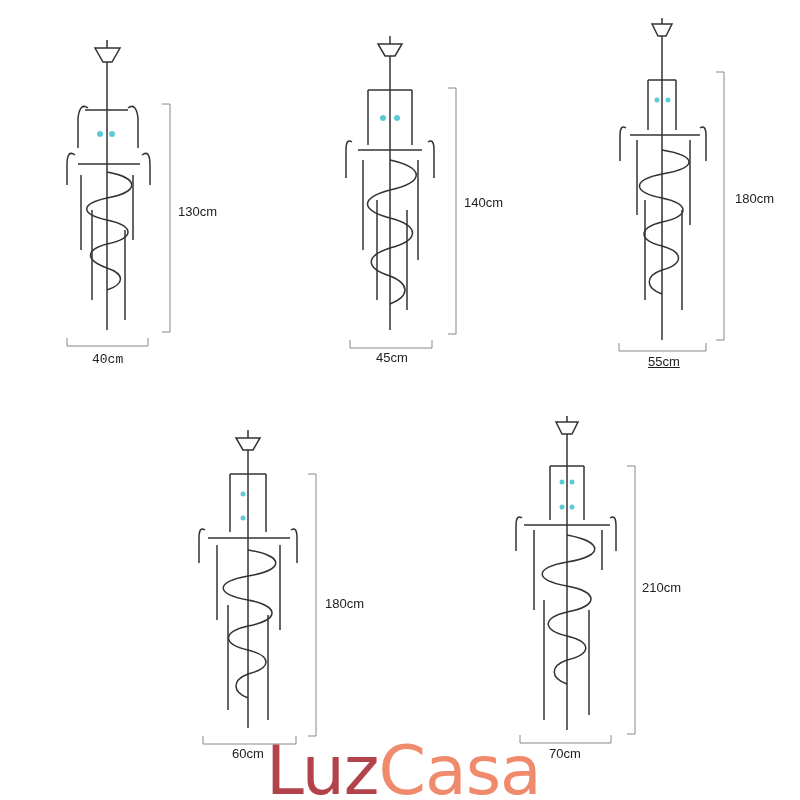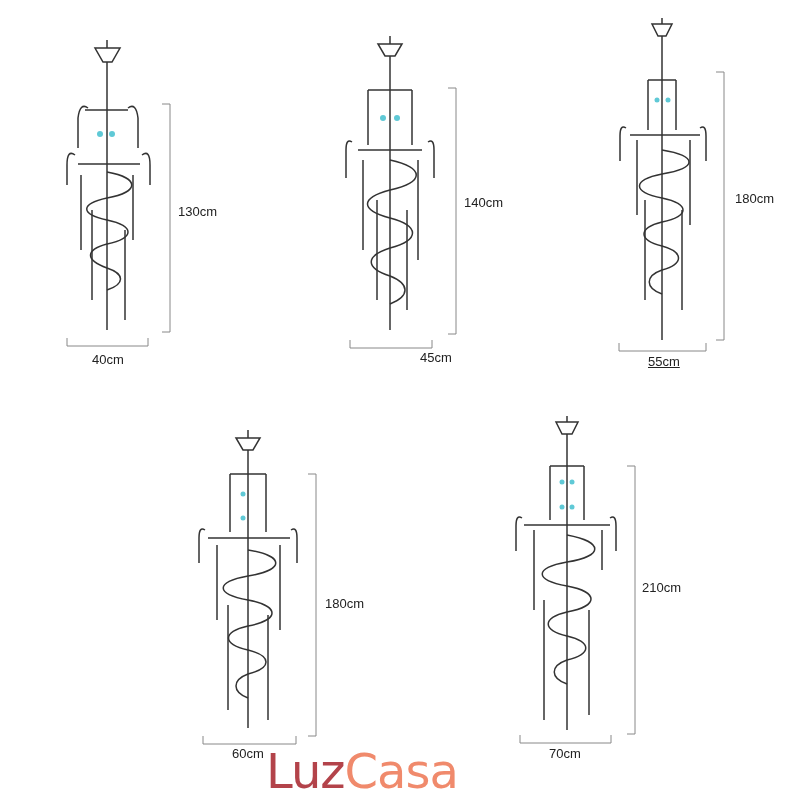--- a/index.html
+++ b/index.html
@@ -1,21 +1,21 @@
 <!DOCTYPE html>
 <html><head>
 <meta charset="utf-8">
 <style>
   html, body { margin:0; padding:0; }
   body { width:800px; height:800px; background:#ffffff; position:relative; overflow:hidden;
          font-family:"Liberation Sans", sans-serif; }
   .fixture { position:absolute; }
   .fixture svg { position:absolute; left:0; top:0; overflow:visible; }
   .label { position:absolute; font-size:13px; color:#222; white-space:nowrap; }
-  .logo { position:absolute; left:266px; top:745px; font-size:48px; letter-spacing:-1px;
+  .logo { position:absolute; left:266px; top:745px; font-size:68px; letter-spacing:-1px;
           font-family:"DejaVu Sans", sans-serif; line-height:52px; }
   .logo .a { color:#b3434a; }
   .logo .b { color:#f08a6c; }
 </style>
 </head>
 <body>
 
 <div class="fixture" style="left:0;top:0;width:800px;height:664px;">
   <svg width="800" height="800">
     <g stroke="#333" fill="none" stroke-width="1.5">
@@ -38,21 +38,21 @@
     <g fill="#5fc9d6">
         <circle cx="100" cy="134" r="3"></circle>
         <circle cx="112" cy="134" r="3"></circle>
       </g>
     <g stroke="#888" fill="none" stroke-width="1">
       <path d="M162 104 H170 V332 H162"></path>
       <path d="M67 338 V346 H148 V338"></path>
     </g>
   </svg>
   <div class="label" style="left:178px;top:204px;">130cm</div>
-  <div class="label" style="left:92px;top:352px;">40cm</div>
+  <div class="label" style="left:92px;top:352px;font-family:Liberation Mono, monospace;">40cm</div>
 </div>
 
 <div class="fixture" style="left:0;top:0;width:636px;height:800px;">
   <svg width="800" height="800">
     <g stroke="#333" fill="none" stroke-width="1.5">
       <path d="M378 44 L402 44 L395 56 L385 56 Z"></path>
       <line x1="390" y1="36" x2="390" y2="44"></line>
       <line x1="390" y1="56" x2="390" y2="330"></line>
       <line x1="368" y1="90" x2="412" y2="90"></line>
       <line x1="358" y1="150" x2="422" y2="150"></line>
@@ -69,21 +69,21 @@
     <g fill="#5fc9d6">
         <circle cx="383" cy="118" r="3"></circle>
         <circle cx="397" cy="118" r="3"></circle>
       </g>
     <g stroke="#888" fill="none" stroke-width="1">
       <path d="M448 88 H456 V334 H448"></path>
       <path d="M350 340 V348 H432 V340"></path>
     </g>
   </svg>
   <div class="label" style="left:464px;top:195px;">140cm</div>
-  <div class="label" style="left:376px;top:350px;margin-left:44px;">45cm</div>
+  <div class="label" style="left:376px;top:350px;">45cm</div>
 </div>
 
 <div class="fixture" style="left:0;top:0;width:800px;height:800px;">
   <svg width="800" height="800">
     <g stroke="#333" fill="none" stroke-width="1.5">
       <path d="M652 24 L672 24 L666 36 L658 36 Z"></path>
       <line x1="662" y1="18" x2="662" y2="24"></line>
       <line x1="662" y1="36" x2="662" y2="340"></line>
       <line x1="648" y1="80" x2="676" y2="80"></line>
       <line x1="630" y1="135" x2="700" y2="135"></line>

